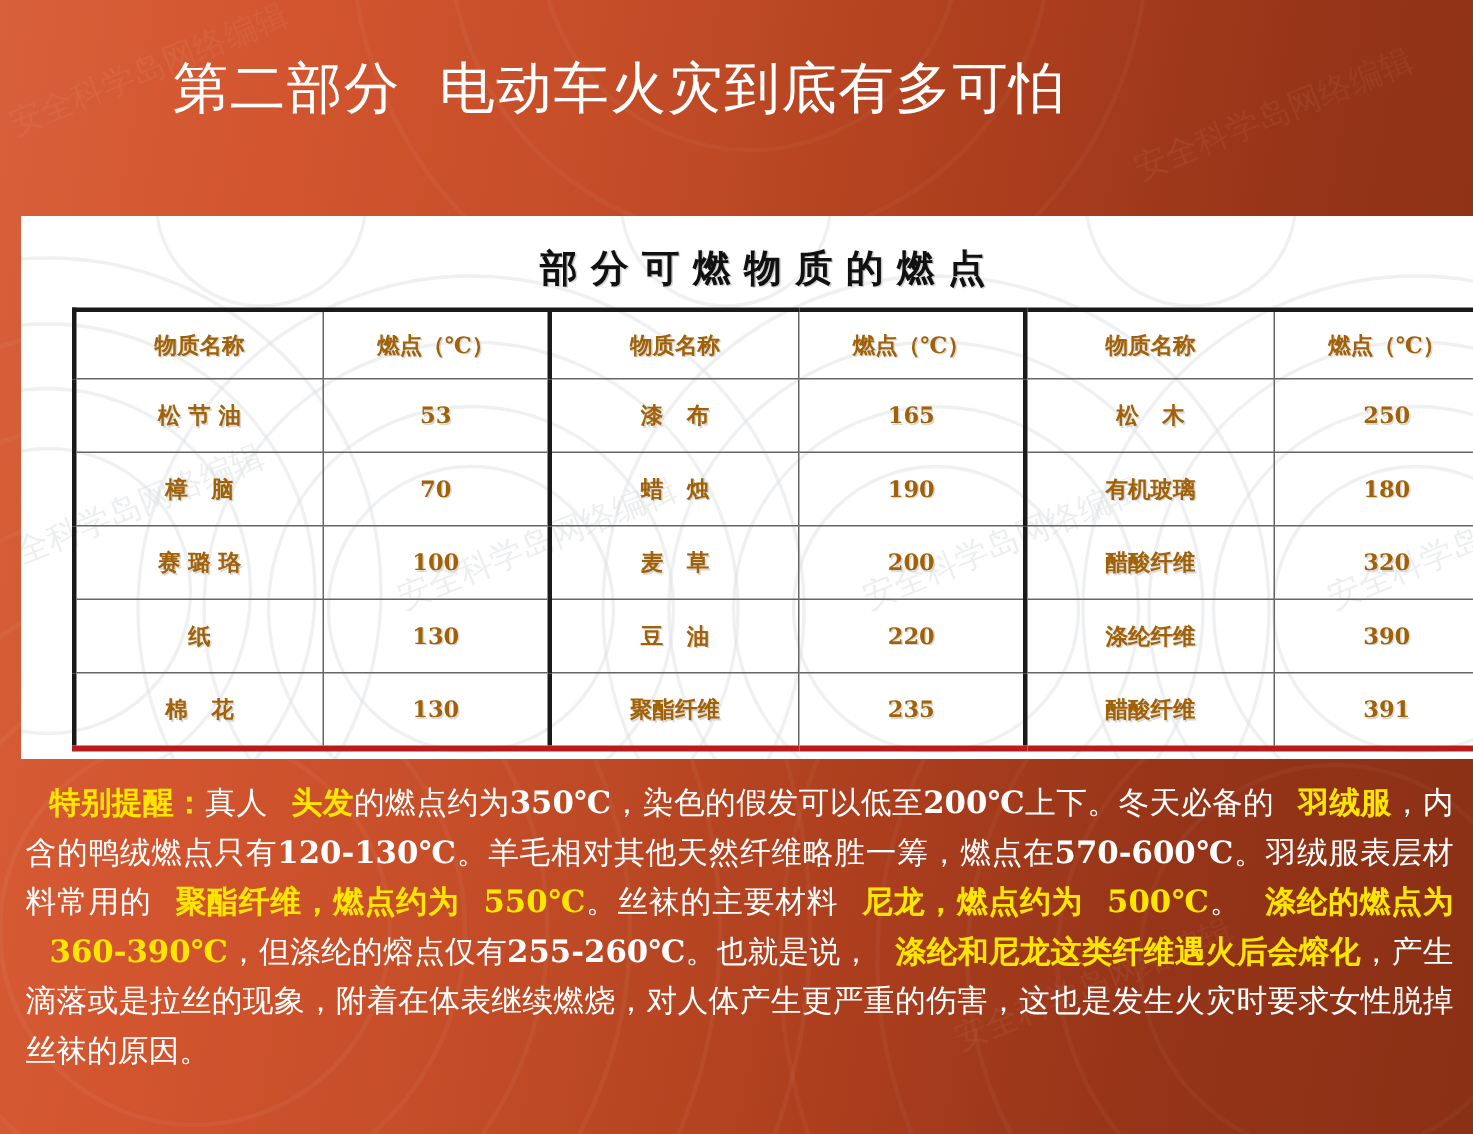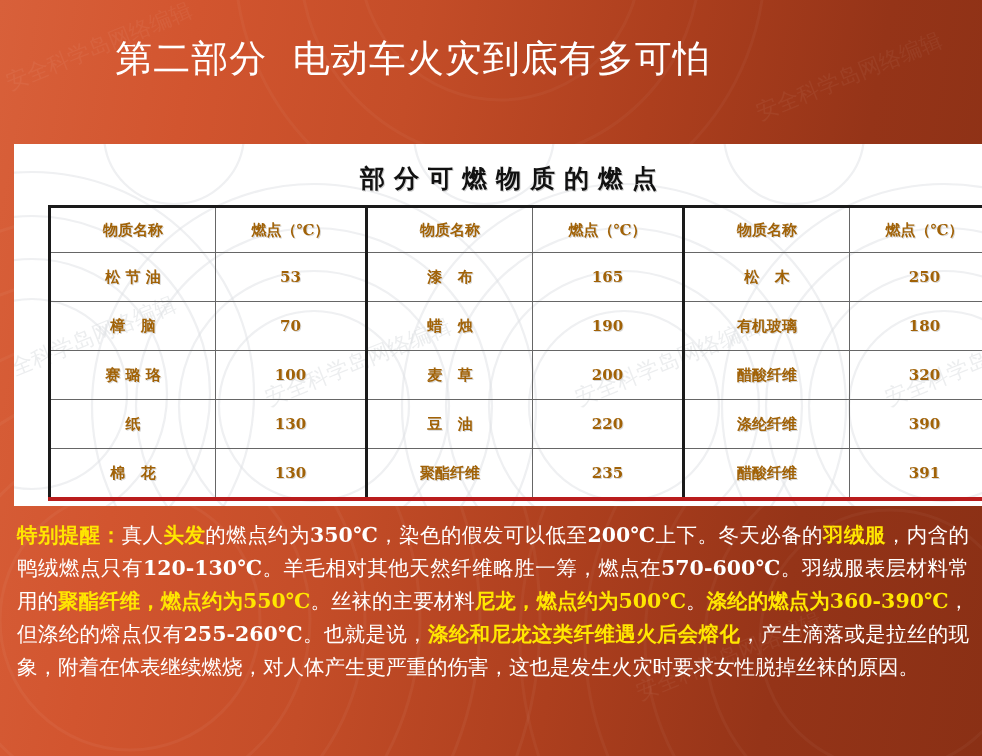--- a/index.html
+++ b/index.html
@@ -140,21 +140,21 @@
     top: 519px;
     width: 952px;
     z-index: 5;
     font-family: "DejaVu Serif", "Liberation Serif", serif;
     font-size: 20.5px;
     line-height: 33px;
     color: #ffffff;
     text-align: justify;
     text-justify: inter-character;
   }
-  .note .yb     { color: #ffe600; font-weight: 700; }
+  .note .yb     { color: #ffe600; font-weight: 700; margin-left: 16px; }
   .note .wb     { color: #ffffff; font-weight: 700; }
   .note .w      { color: #ffffff; }
 </style>
 </head>
 <body>
 
 <div id="slide">
 
   <div class="bg-arcs">
     <svg viewBox="0 0 982 756" preserveAspectRatio="none">

